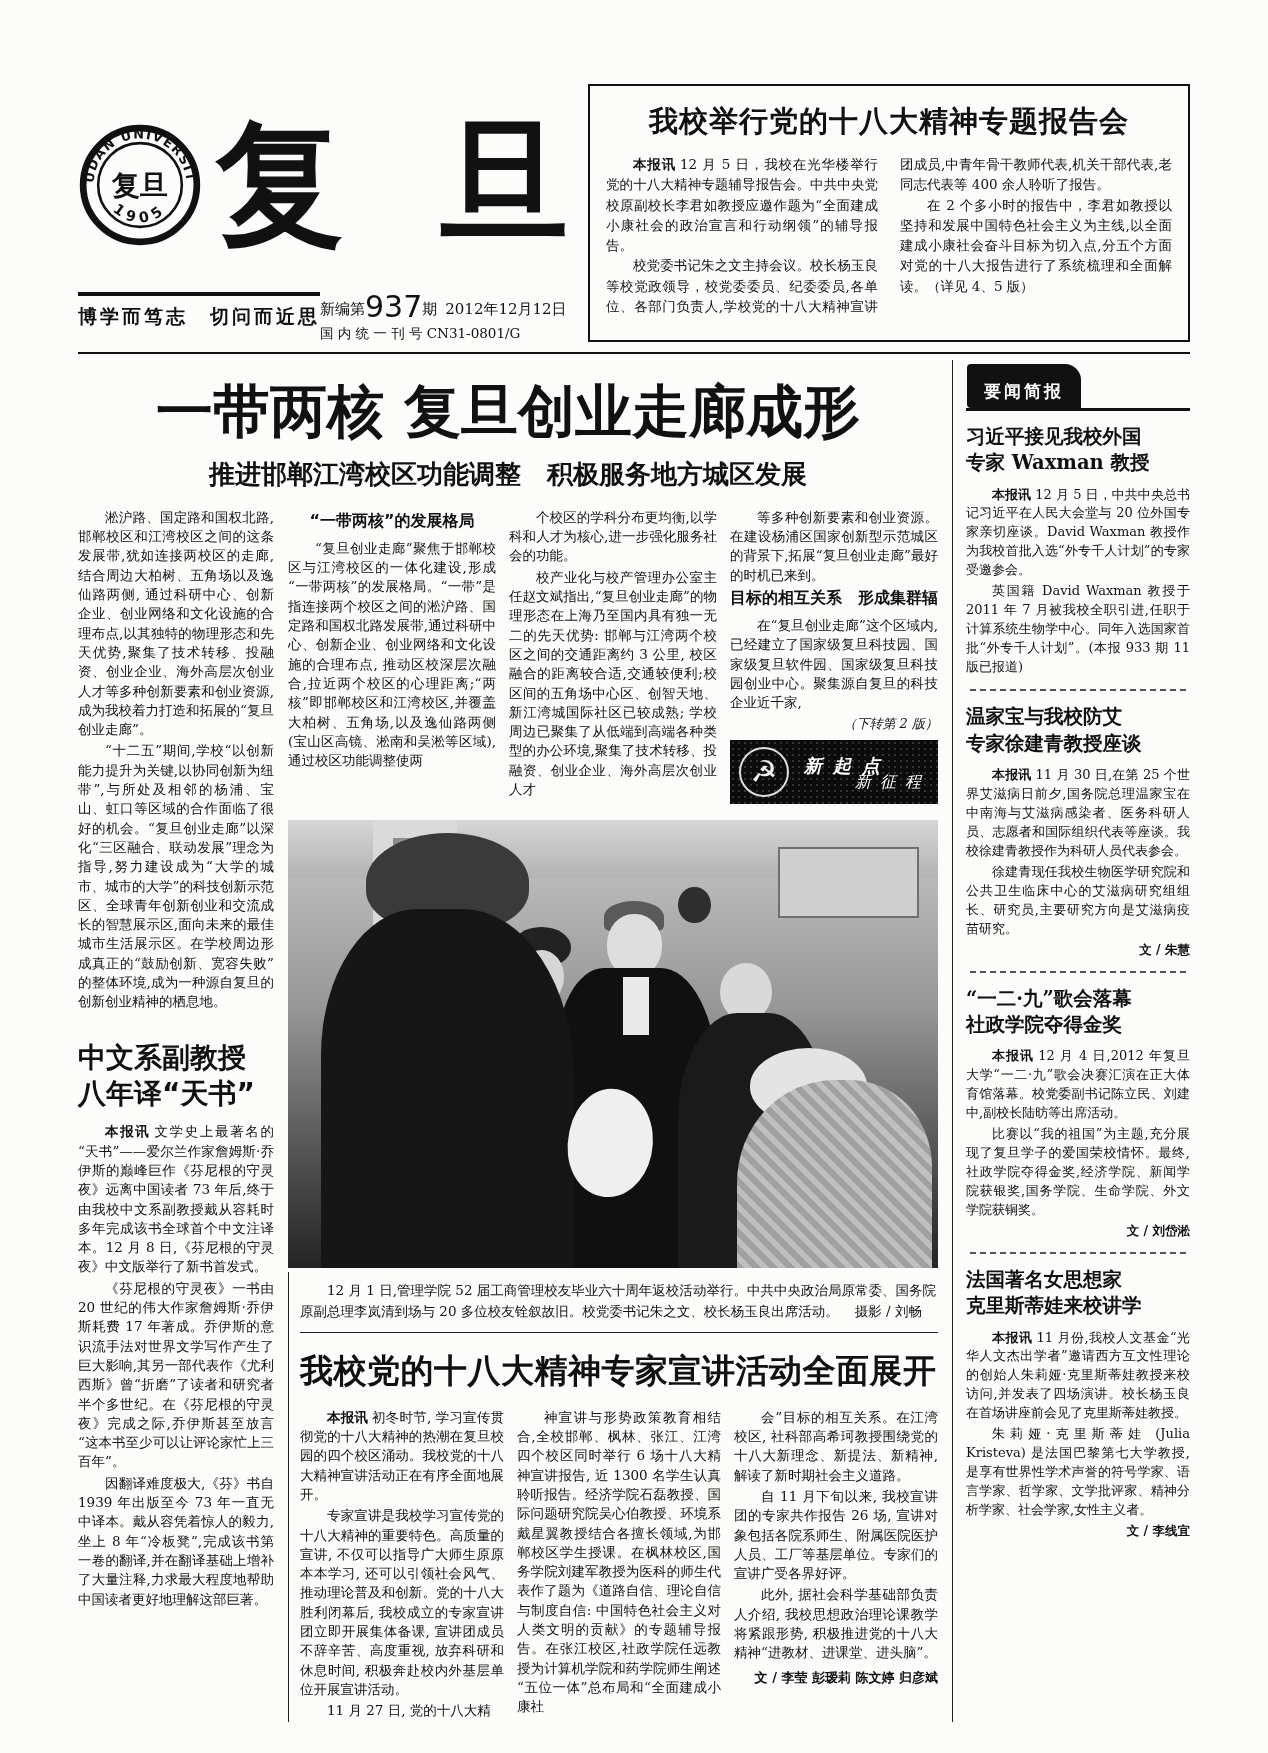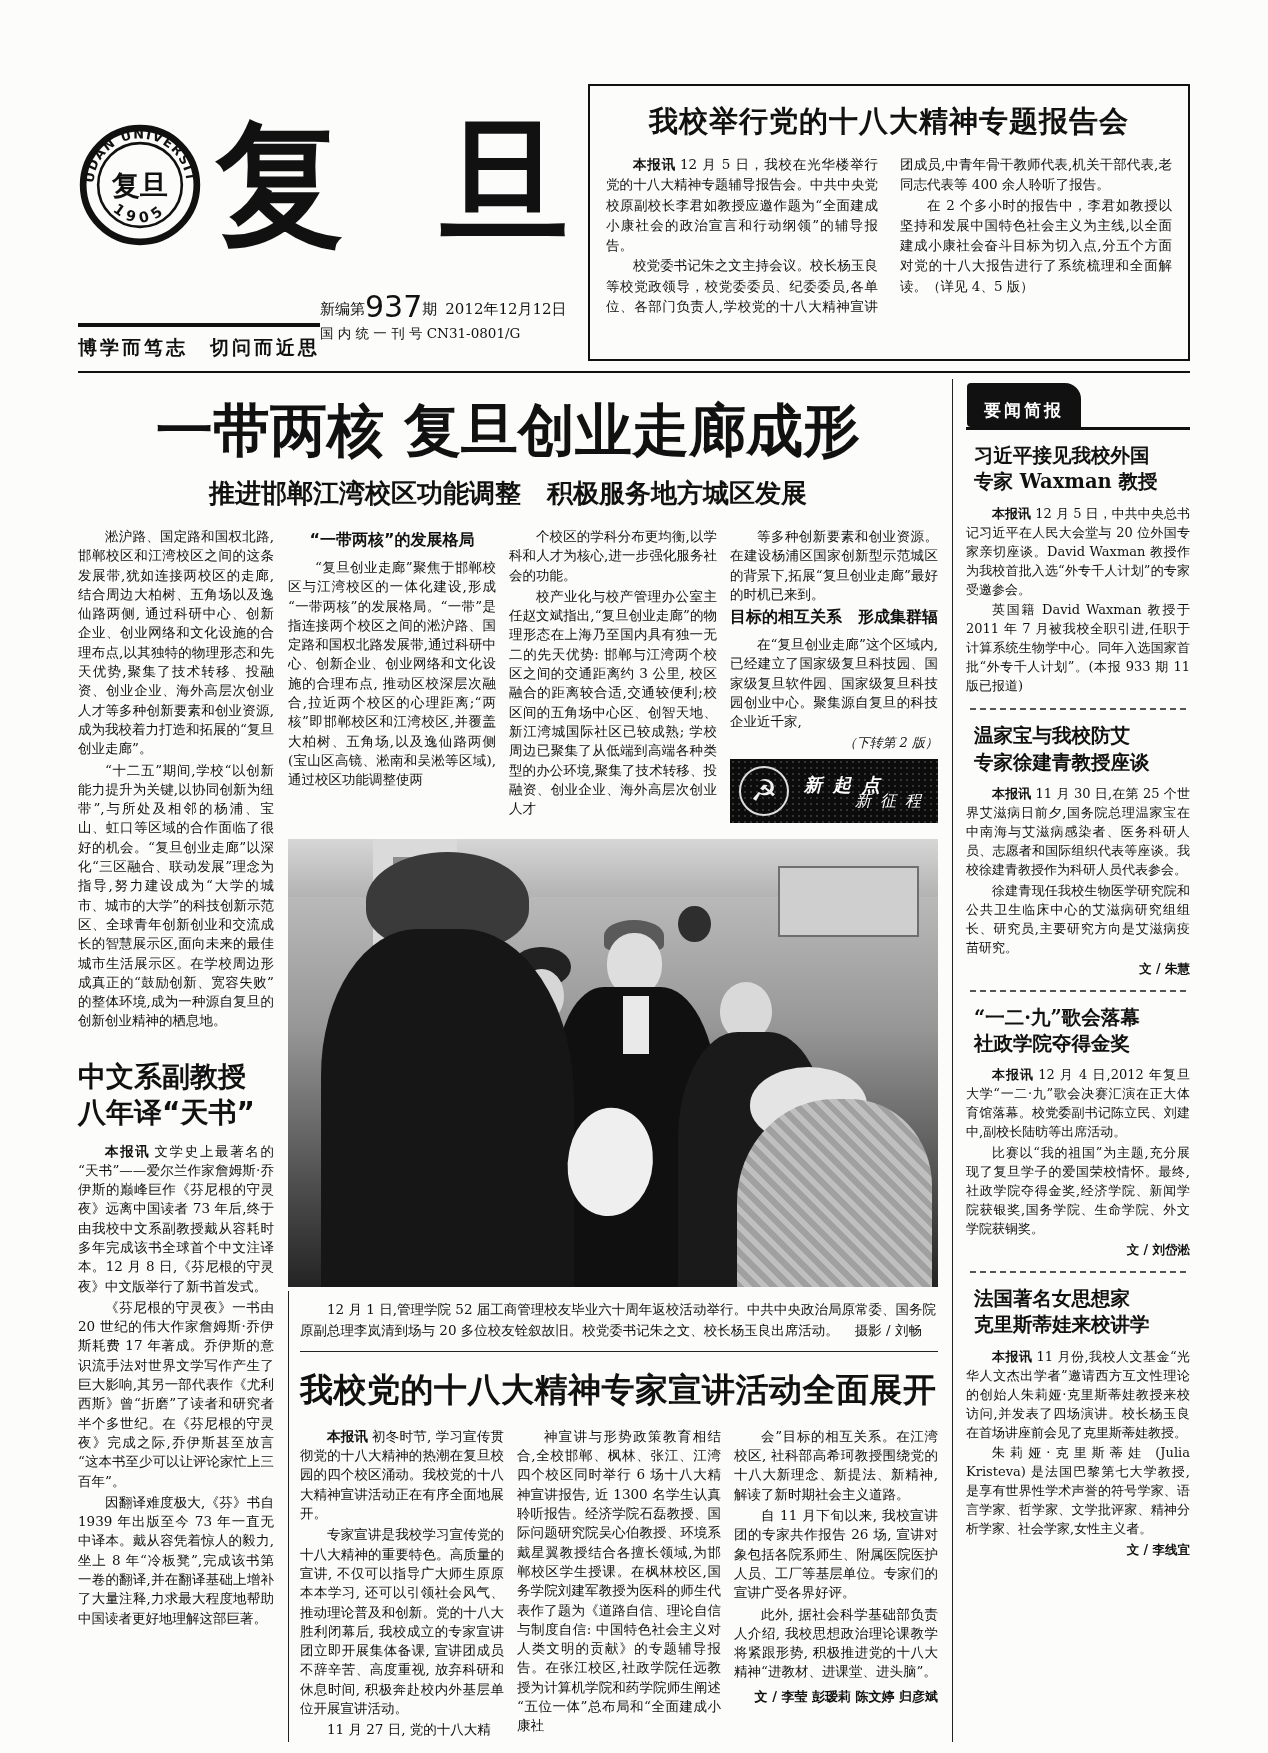--- a/index.html
+++ b/index.html
@@ -14,21 +14,21 @@
   .header{display:flex; gap:22px;}
   .mast-left{width:488px; flex:0 0 auto;}
   .mast-top{display:flex; align-items:center; gap:14px; height:198px;}
   .seal{width:124px; height:124px; margin-top:4px; flex:0 0 auto;}
   .paper-title{
     font-family:"DejaVu Serif","Liberation Serif",serif;
     font-weight:900; font-size:128px; line-height:1; letter-spacing:26px;
     white-space:nowrap; transform:scaleY(1.06); transform-origin:left center;
   }
   .mast-foot{display:flex; justify-content:space-between; align-items:flex-start; margin-top:10px;}
-  .motto-wrap{width:258px;margin-top:31px;}
+  .motto-wrap{width:258px;}
   .motto-line{border-top:4px solid #111; margin-bottom:8px;}
   .motto{font-size:19px; font-weight:700; letter-spacing:3px; text-align:center; white-space:nowrap;}
   .issue{line-height:1.25;}
   .issue-line1{font-size:15px; white-space:nowrap;}
   .issue-no{font-family:"DejaVu Sans","Liberation Sans",sans-serif; font-size:30px; line-height:1; vertical-align:-3px;}
   .issue-date{margin-left:8px;}
   .issue-line2{font-size:13.5px; margin-top:3px; white-space:nowrap;}
 
   .topbox{flex:1; min-width:0; border:2.5px solid #111; padding:14px 16px 8px; box-sizing:border-box;}
   .topbox h2{font-family:"DejaVu Sans","Liberation Sans",sans-serif; font-size:29px; font-weight:900;
@@ -111,21 +111,21 @@
 
   .subarticle{margin-top:28px;}
   .sa-h{font-family:"DejaVu Sans","Liberation Sans",sans-serif; font-size:28px; font-weight:900;
     line-height:1.3; margin:0 0 10px; white-space:nowrap;}
 
   
   .sb-head{border-bottom:3px solid #111; padding-left:1px;}
   .sb-tab{display:inline-block; background:#111; color:#fff;
     font-family:"DejaVu Sans","Liberation Sans",sans-serif; font-weight:700; font-size:17px;
     padding:16px 17px 5px; border-radius:4px 16px 0 4px; letter-spacing:3px;}
-  .sb-article h4{font-size:19.5px; font-weight:900; line-height:1.35; margin:13px 8px 9px; white-space:nowrap;}
+  .sb-article h4{font-size:19.5px; font-weight:900; line-height:1.35; margin:13px 0 9px; white-space:nowrap;}
   .sb-article p{font-size:13px; line-height:1.46;}
   .sb-byline{text-align:right; font-size:12.5px; font-weight:700; margin-top:3px;}
   .sb-div{border-top:2px dashed #555; margin:12px 4px 2px;}
 </style>
 </head>
 <body>
 
 <div class="page">
 
   <header class="header">

